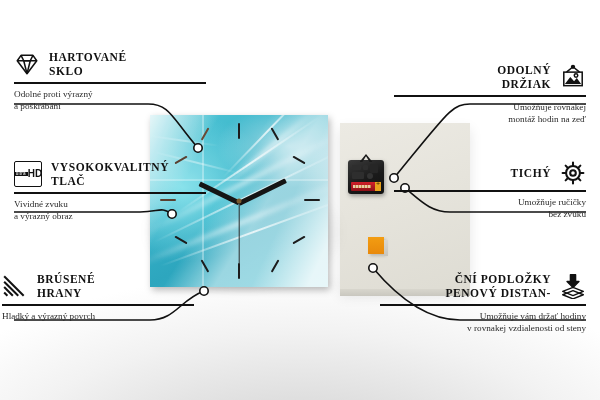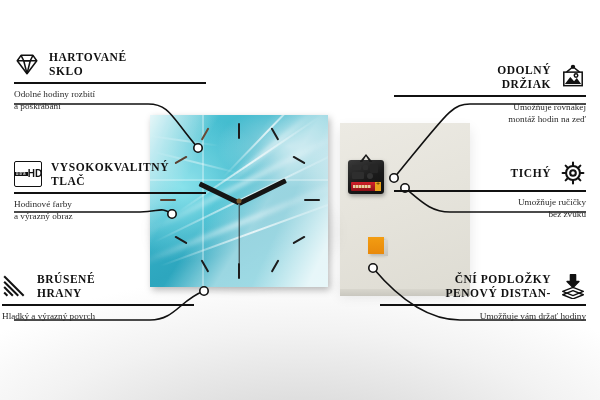--- a/index.html
+++ b/index.html
@@ -168,39 +168,39 @@
           <path d="M9 9 H15"></path>
         </g>
       </svg>
       <div>
         <div class="ttl">HARTOVANÉ</div>
         <div class="ttl">SKLO</div>
       </div>
     </div>
     <div class="rule"></div>
     <div class="sub">
-      <div>Odolné hodiny rozbití</div>
+      <div>Odolné proti výrazný</div>
       <div>a poškrábání</div>
     </div>
   </div>
 
   <div class="callout left" style="left:14px;top:160px;">
     <div class="head">
       <div class="hdicon">
         <span class="u">ultra</span>
         <span class="h">HD</span>
       </div>
       <div>
         <div class="ttl">VYSOKOKVALITNÝ</div>
         <div class="ttl">TLAČ</div>
       </div>
     </div>
     <div class="rule"></div>
     <div class="sub">
-      <div>Hodinové farby</div>
+      <div>Vividné zvuku</div>
       <div>a výrazný obraz</div>
     </div>
   </div>
 
   <div class="callout left" style="left:2px;top:272px;">
     <div class="head">
       <svg class="ico" viewBox="0 0 24 24">
         <g stroke="#111" stroke-width="1.9">
           <path d="M2 3 L20 21"></path>
             <path d="M2 8 L15 21"></path>
@@ -274,16 +274,17 @@
         </g>
       </svg>
       <div>
         <div class="ttl">ČNÍ PODLOŽKY</div>
         <div class="ttl">PENOVÝ DISTAN-</div>
       </div>
     </div>
     <div class="rule"></div>
     <div class="sub">
       <div>Umožňuje vám držať hodiny</div>
+      <div>v rovnakej vzdialenosti od steny</div>
     </div>
   </div>
 
 </div>
 
 </body></html>

